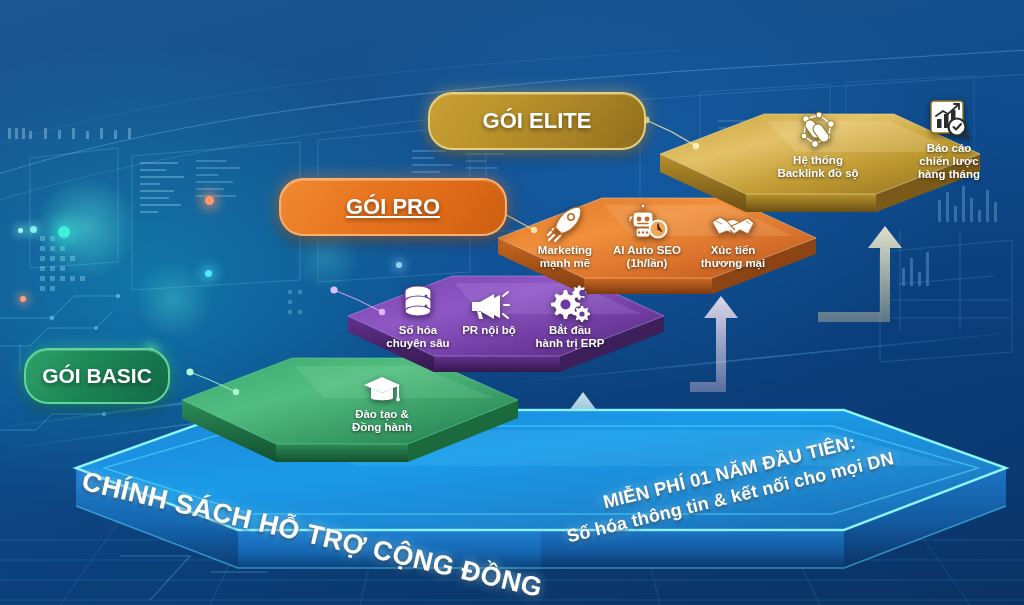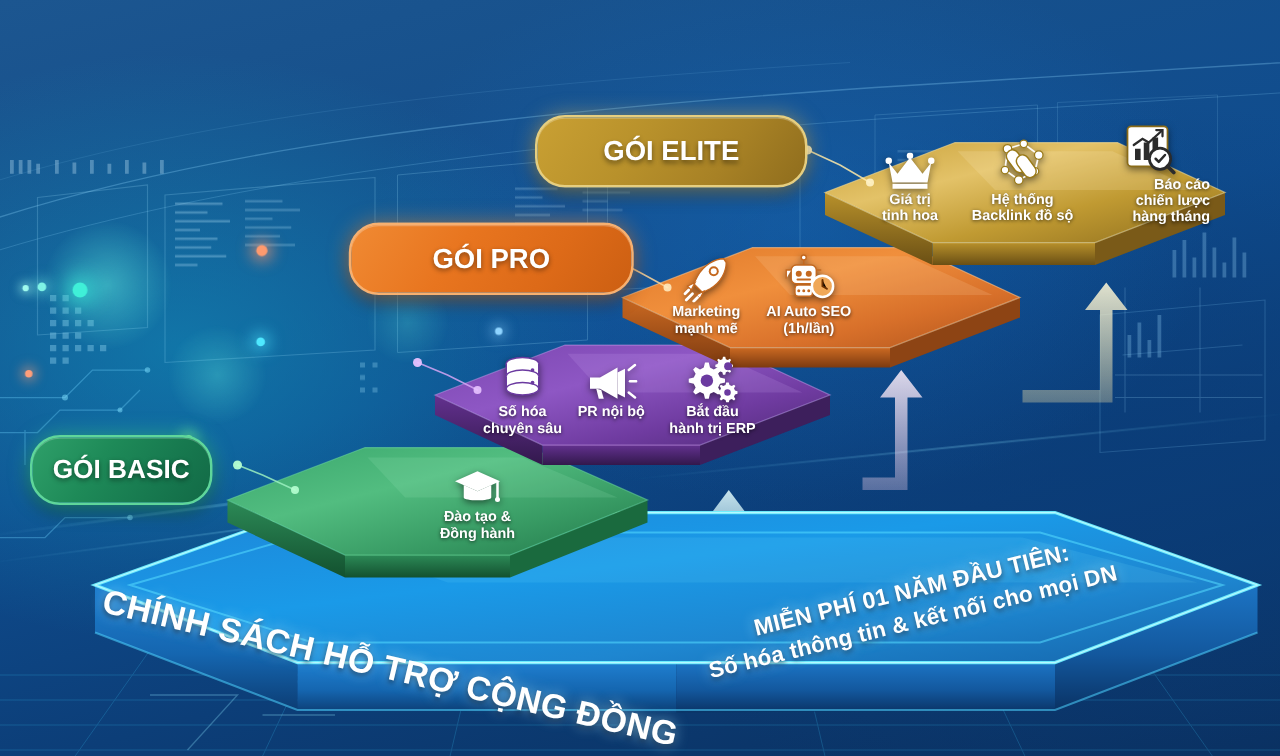--- a/index.html
+++ b/index.html
@@ -39,21 +39,21 @@
       background:linear-gradient(125deg,#2fa06a 0%,#1e8a58 38%,#17794f 70%,#126a46 100%);
       border:2px solid #5fd69a;
       box-shadow:0 0 16px rgba(60,220,150,.55), inset 0 1px 0 rgba(255,255,255,.22), 0 6px 14px rgba(0,20,10,.45); }
   #pill-plus { left:152px; top:265px; width:182px; height:56px; font-size:21px;
       background:linear-gradient(125deg,#7a3fae 0%,#6b35a0 36%,#5c2f8e 70%,#4d2878 100%);
       border:2px solid #b98ade;
       box-shadow:0 0 16px rgba(180,110,240,.55), inset 0 1px 0 rgba(255,255,255,.2), 0 6px 14px rgba(15,0,30,.45); }
   #pill-pro { left:279px; top:178px; width:228px; height:58px; font-size:22px;
       background:linear-gradient(125deg,#f08a33 0%,#e8751f 38%,#dd6a18 70%,#cc5f12 100%);
       border:2px solid #f7b070;
-      box-shadow:0 0 16px rgba(255,150,60,.5), inset 0 1px 0 rgba(255,255,255,.25), 0 6px 14px rgba(40,15,0,.45); }
+      box-shadow:0 0 16px rgba(255,150,60,.5), inset 0 1px 0 rgba(255,255,255,.25), 0 6px 14px rgba(40,15,0,.45);text-decoration:underline; }
   #pill-elite { left:428px; top:92px; width:218px; height:58px; font-size:22px;
       background:linear-gradient(125deg,#c9a033 0%,#b8912b 38%,#a78125 70%,#8f6d1d 100%);
       border:2px solid #e6ce7f;
       box-shadow:0 0 16px rgba(230,200,110,.5), inset 0 1px 0 rgba(255,255,255,.25), 0 6px 14px rgba(35,25,0,.45); }
 
   
   .feat { position:absolute; z-index:30; text-align:center; color:#fff;
           font-size:11.5px; font-weight:bold; line-height:1.14;
           text-shadow:0 1px 3px rgba(0,0,0,.65); }
   .feat .ic { display:flex; align-items:flex-end; justify-content:center; height:40px; margin-bottom:2px; }
@@ -522,20 +522,38 @@
         <circle cx="33" cy="27" r="8.5" fill="#f0a858" stroke="#ffffff" stroke-width="2"></circle>
         <g stroke="#6b3000" stroke-width="1.6" stroke-linecap="round">
           <path d="M33,22 L33,27 L36.5,29"></path>
         </g>
       </svg>
     </div>
     <div class="lbl">AI Auto SEO</div>
     <div class="lbl">(1h/lần)</div>
   </div>
 
+  <div class="feat" style="left:690px;top:202px;width:86px;">
+    <div class="ic">
+      <svg width="46" height="32" viewBox="0 0 46 32">
+        <g fill="#ffffff" stroke="#c4681f" stroke-width="1.1" stroke-linejoin="round">
+          <path d="M2,12 L10,7 L17,11 L23,9 L30,12 L38,8 L44,13 L38,24 L30,20 L24,24 L17,21 L9,24 Z"></path>
+          <path d="M17,11 L21,16 L26,14 L30,12"></path>
+          <path d="M21,16 L25,20"></path>
+          <path d="M24,24 L20,20"></path>
+        </g>
+        <g stroke="#c4681f" stroke-width="1" opacity=".8">
+          <path d="M6,11 L12,14"></path>
+            <path d="M36,11 L40,14"></path>
+        </g>
+      </svg>
+    </div>
+    <div class="lbl">Xúc tiến</div>
+    <div class="lbl">thương mại</div>
+  </div>
 
   <div class="plat" style="left:654px;top:108px;z-index:18;">
     <svg width="334" height="112" viewBox="0 0 334 112">
       <defs>
         <linearGradient id="yTop" x1="0" y1="0" x2="1" y2="1">
           <stop offset="0%" stop-color="#c9a13a"></stop>
             <stop offset="34%" stop-color="#e3c268"></stop>
           <stop offset="64%" stop-color="#c09a32"></stop>
             <stop offset="100%" stop-color="#8e6e1d"></stop>
         </linearGradient>
@@ -546,33 +564,20 @@
       </defs>
       <path d="M6,46 L110,6 L240,6 L326,46 L222,86 L92,86 Z" fill="url(#yTop)"></path>
       <path d="M6,46 L92,86 L92,104 L6,64 Z" fill="url(#ySide)"></path>
       <path d="M92,86 L222,86 L222,104 L92,104 Z" fill="url(#ySide)"></path>
       <path d="M222,86 L326,46 L326,64 L222,104 Z" fill="#7a5a18"></path>
       <path d="M6,46 L110,6 L240,6 L326,46 L222,86 L92,86 Z" fill="none" stroke="#f3dc96" stroke-width="1" opacity=".6"></path>
       <path d="M112,13 L236,13 L304,44 L142,44 Z" fill="#fff0c0" opacity=".18"></path>
     </svg>
   </div>
 
-  <div class="feat" style="left:694px;top:112px;width:68px;">
-    <div class="ic">
-      <svg width="40" height="30" viewBox="0 0 40 30">
-        <path d="M3,8 L10,17 L20,4 L30,17 L37,8 L34,24 L6,24 Z" fill="#ffffff"></path>
-        <rect x="6" y="25" width="28" height="4" fill="#ffffff"></rect>
-        <circle cx="3" cy="6.5" r="2.6" fill="#ffffff"></circle>
-        <circle cx="20" cy="2.5" r="2.6" fill="#ffffff"></circle>
-        <circle cx="37" cy="6.5" r="2.6" fill="#ffffff"></circle>
-      </svg>
-    </div>
-    <div class="lbl">Giá trị</div>
-    <div class="lbl">tinh hoa</div>
-  </div>
 
   <div class="feat" style="left:766px;top:112px;width:104px;">
     <div class="ic">
       <svg width="46" height="42" viewBox="0 0 46 42">
         <g stroke="#ffffff" stroke-width="1.4" fill="none" opacity=".95">
           <path d="M11,9 L24,5"></path>
             <path d="M24,5 L36,14"></path>
             <path d="M36,14 L33,27"></path>
           <path d="M33,27 L20,34"></path>
             <path d="M20,34 L9,26"></path>
@@ -590,21 +595,21 @@
         <g fill="#ffffff" stroke="#9a7a18" stroke-width="1.1">
           <rect x="13" y="9" width="10" height="20" rx="5" transform="rotate(-36 18 19)"></rect>
           <rect x="21" y="13" width="10" height="20" rx="5" transform="rotate(-36 26 23)"></rect>
         </g>
       </svg>
     </div>
     <div class="lbl">Hệ thống</div>
     <div class="lbl">Backlink đồ sộ</div>
   </div>
 
-  <div class="feat" style="left:872px;top:100px;width:96px;text-align:right;">
+  <div class="feat" style="left:901px;top:100px;width:96px;">
     <div class="ic">
       <svg width="42" height="42" viewBox="0 0 42 42">
         <rect x="3" y="3" width="32" height="32" rx="3" fill="#ffffff" stroke="#8a6c18" stroke-width="1.4"></rect>
         <g fill="#2b2b2b">
           <rect x="9" y="21" width="4.5" height="9"></rect>
           <rect x="16" y="16" width="4.5" height="14"></rect>
           <rect x="23" y="12" width="4.5" height="18"></rect>
         </g>
         <path d="M8,18 L15,13 L20,16 L30,7" stroke="#2b2b2b" stroke-width="1.8" fill="none" stroke-linecap="round"></path>
         <path d="M26,6 L31,6 L31,11" stroke="#2b2b2b" stroke-width="1.8" fill="none" stroke-linecap="round"></path>

